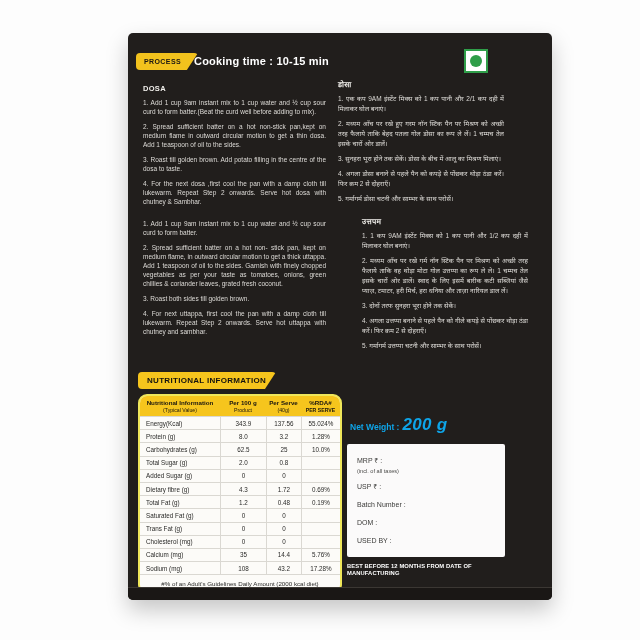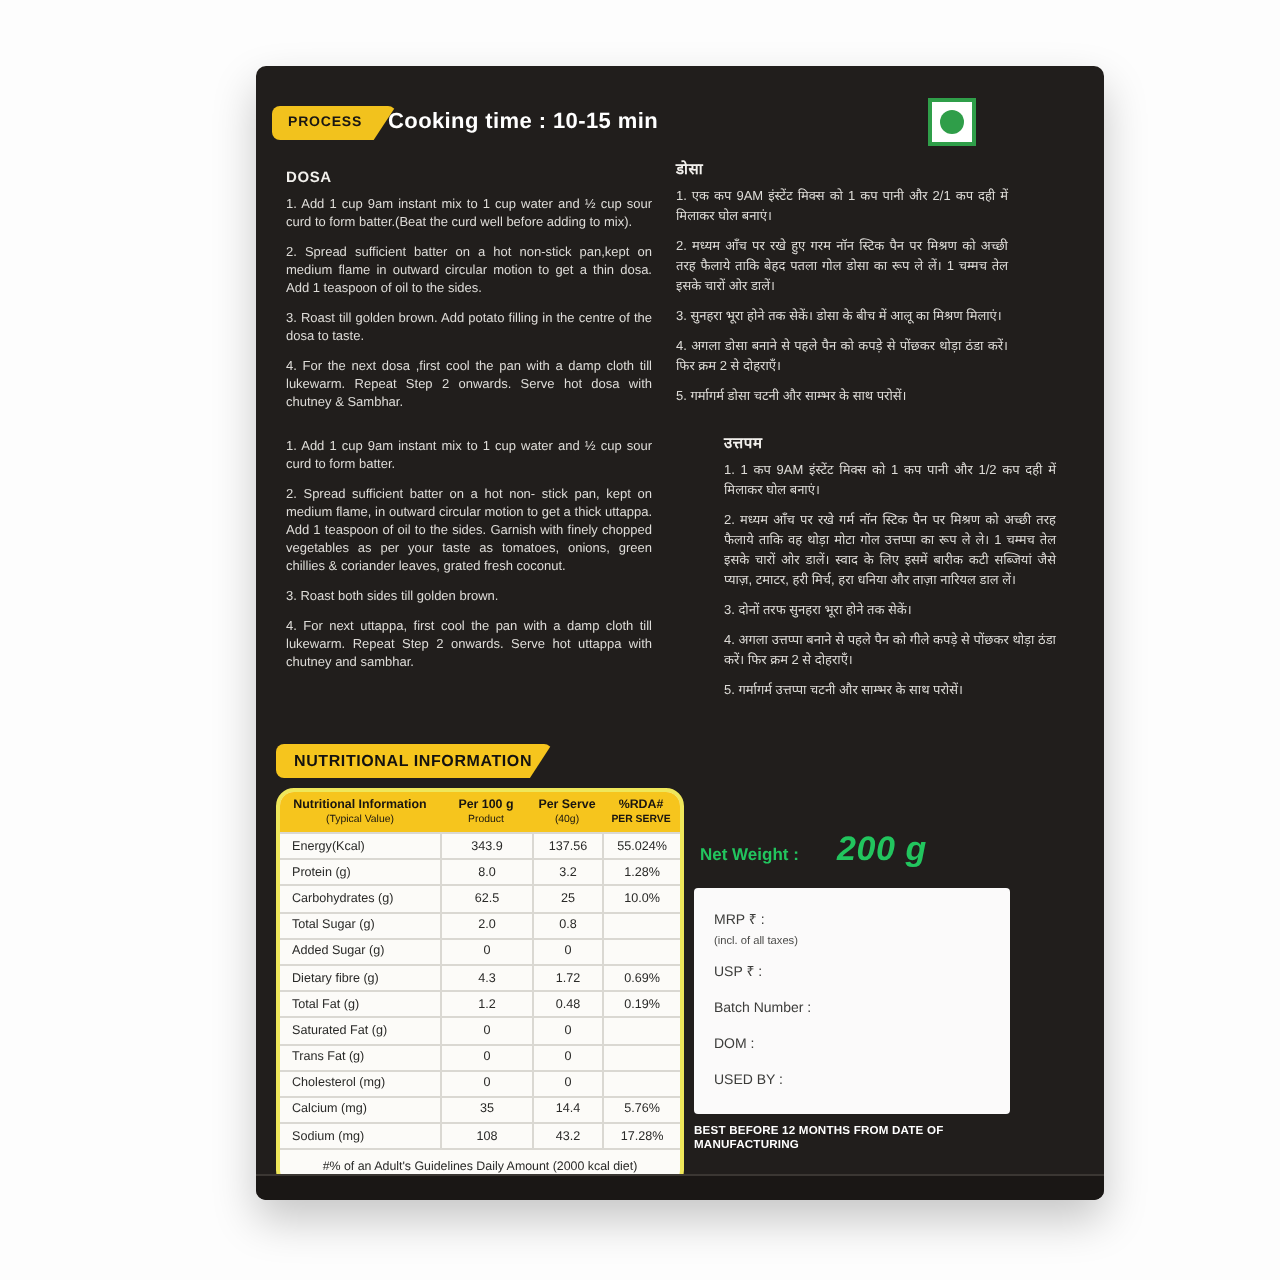--- a/index.html
+++ b/index.html
@@ -45,21 +45,21 @@
   .nt-hcell .l1{font-size:6.2px;font-weight:bold;line-height:7.5px;}
   .nt-hcell .l2{font-size:5.2px;line-height:6.5px;}
   .nt-hcell:last-child .l2{font-weight:bold;}
   .nt-row{border-top:1px solid #dad8d2;}
   .nt-row > div{padding:2.6px 3px;font-size:6.3px;line-height:7px;}
   .nt-label{text-align:left;padding-left:6px !important;}
   .nt-val{text-align:center;border-left:1px solid #dad8d2;}
   .nt-foot{border-top:1px solid #dad8d2;text-align:center;font-size:6.2px;padding:5px 4px;}
 
   
-  .net-weight{position:absolute;left:222px;top:382px;display:flex;align-items:baseline;gap:19px;color:#22c55e;}
+  .net-weight{position:absolute;left:222px;top:382px;display:flex;align-items:baseline;gap:3px;color:#0ea5e9;}
   .nw-label{font-size:8.5px;font-weight:bold;}
   .nw-value{font-size:17px;font-weight:bold;letter-spacing:.3px;font-style:italic;}
   .decl-box{position:absolute;left:219px;top:411px;width:158px;height:113px;background:#fbfafa;
             border-radius:2px;box-sizing:border-box;padding:13px 10px;color:#3c3c3a;}
   .decl-line{font-size:7px;line-height:8px;margin-bottom:10px;}
   .decl-sub{font-size:5.6px;line-height:6px;margin:-7px 0 9px 0;color:#4a4a48;}
   .best-before{position:absolute;left:219px;top:530px;width:170px;color:#ffffff;
                font-size:5.8px;font-weight:bold;line-height:7px;letter-spacing:.1px;}
 </style>
 </head>

